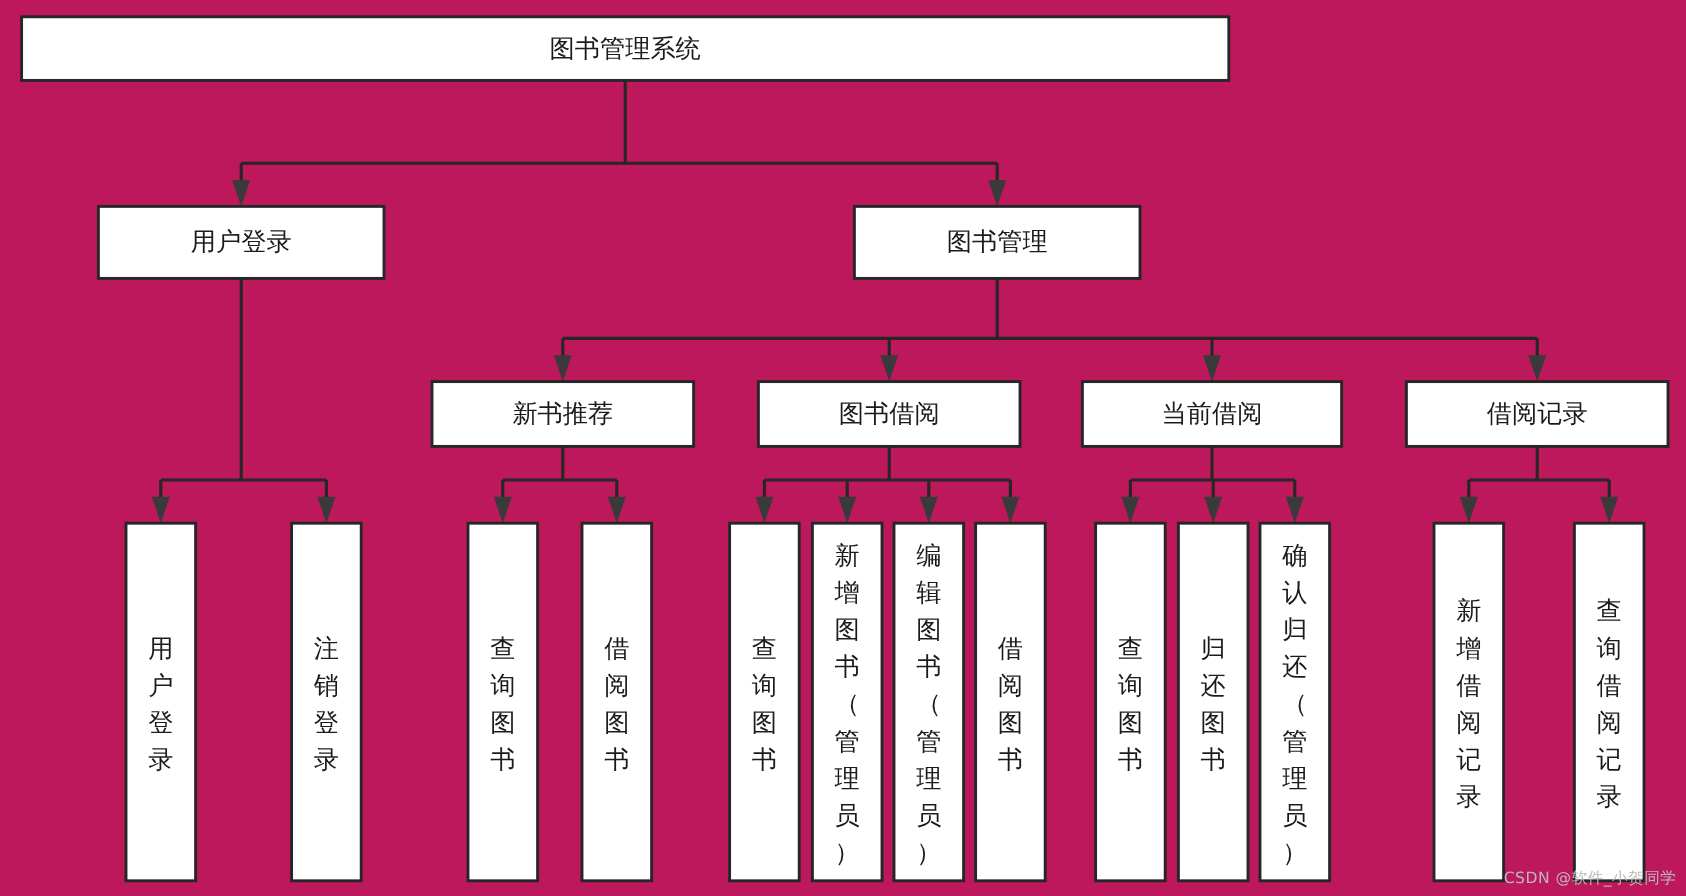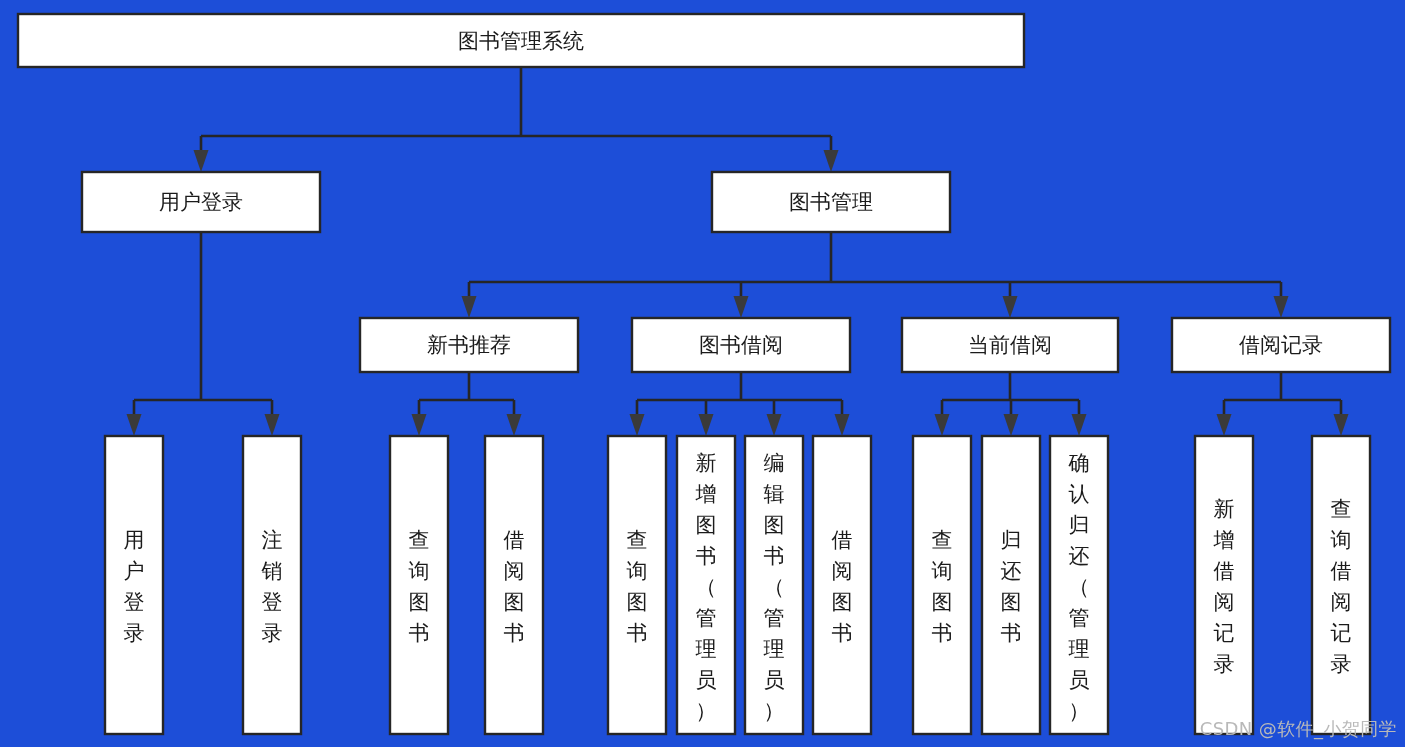--- a/index.html
+++ b/index.html
@@ -4,21 +4,21 @@
 <style>
   html, body {
     margin: 0;
     padding: 0;
     background: #ffffff;
   }
   #page {
     position: relative;
     width: 1405px;
     height: 747px;
-    background: #1d4ed8;
+    background: #be185d;
     font-family: "DejaVu Sans", "Liberation Sans", sans-serif;
     overflow: hidden;
   }
   svg#diagram {
     position: absolute;
     left: 0;
     top: 0;
     width: 1405px;
     height: 747px;
   }
@@ -48,21 +48,21 @@
     font-family: "DejaVu Sans", "Liberation Sans", sans-serif;
     font-size: 21px;
     fill: #1b1b1b;
     text-anchor: middle;
   }
   .watermark {
     position: absolute;
     right: 8px;
     bottom: 6px;
     font-family: "DejaVu Sans", "Liberation Sans", sans-serif;
-    font-size: 18px;
+    font-size: 13px;
     color: #b9b9b9;
     letter-spacing: 0.4px;
     white-space: nowrap;
     user-select: none;
   }
 </style>
 </head>
 <body>
 
 <div id="page">

